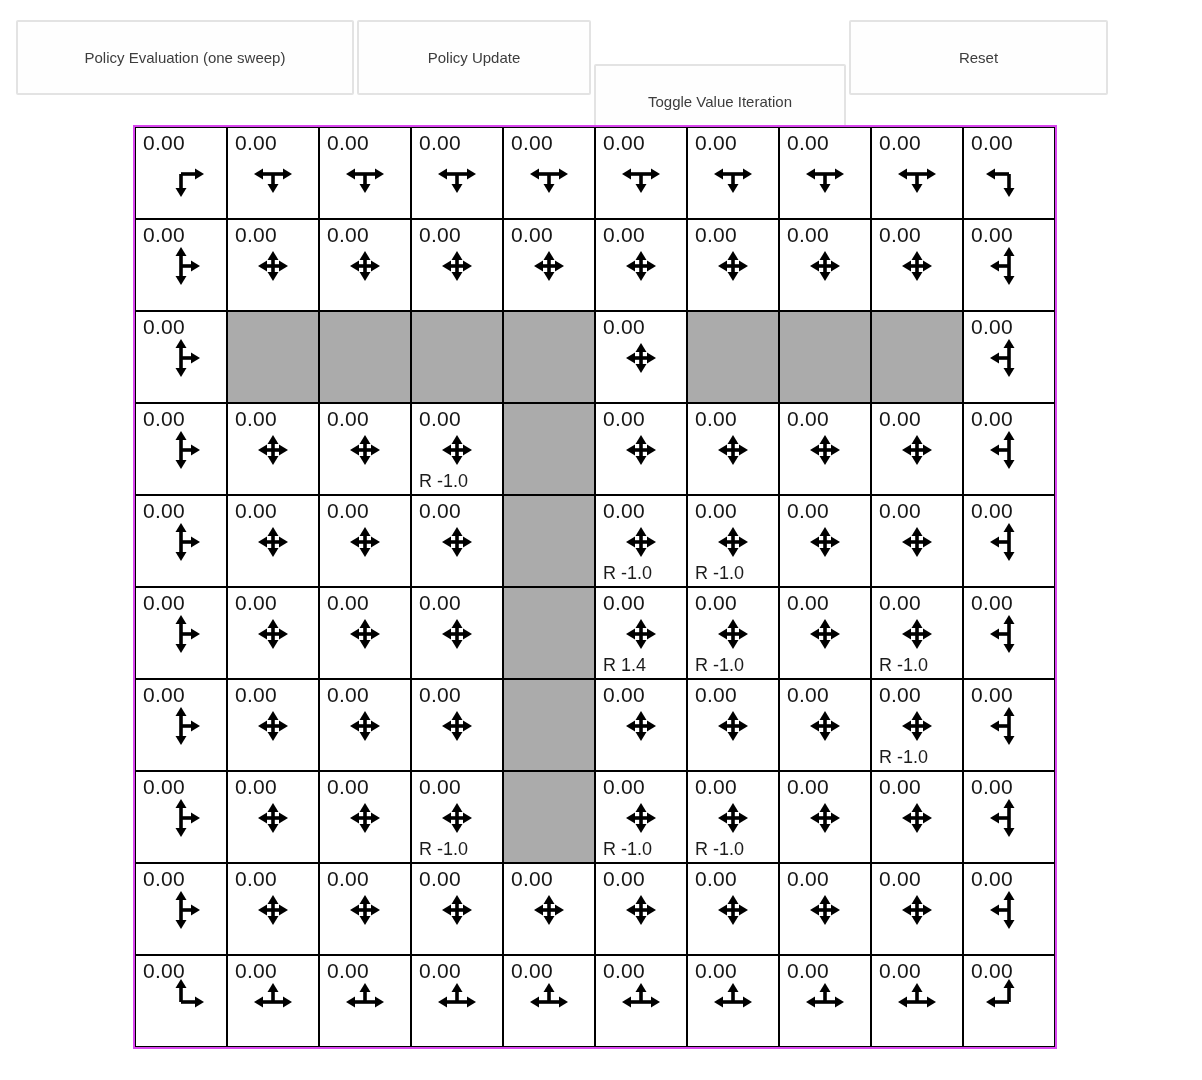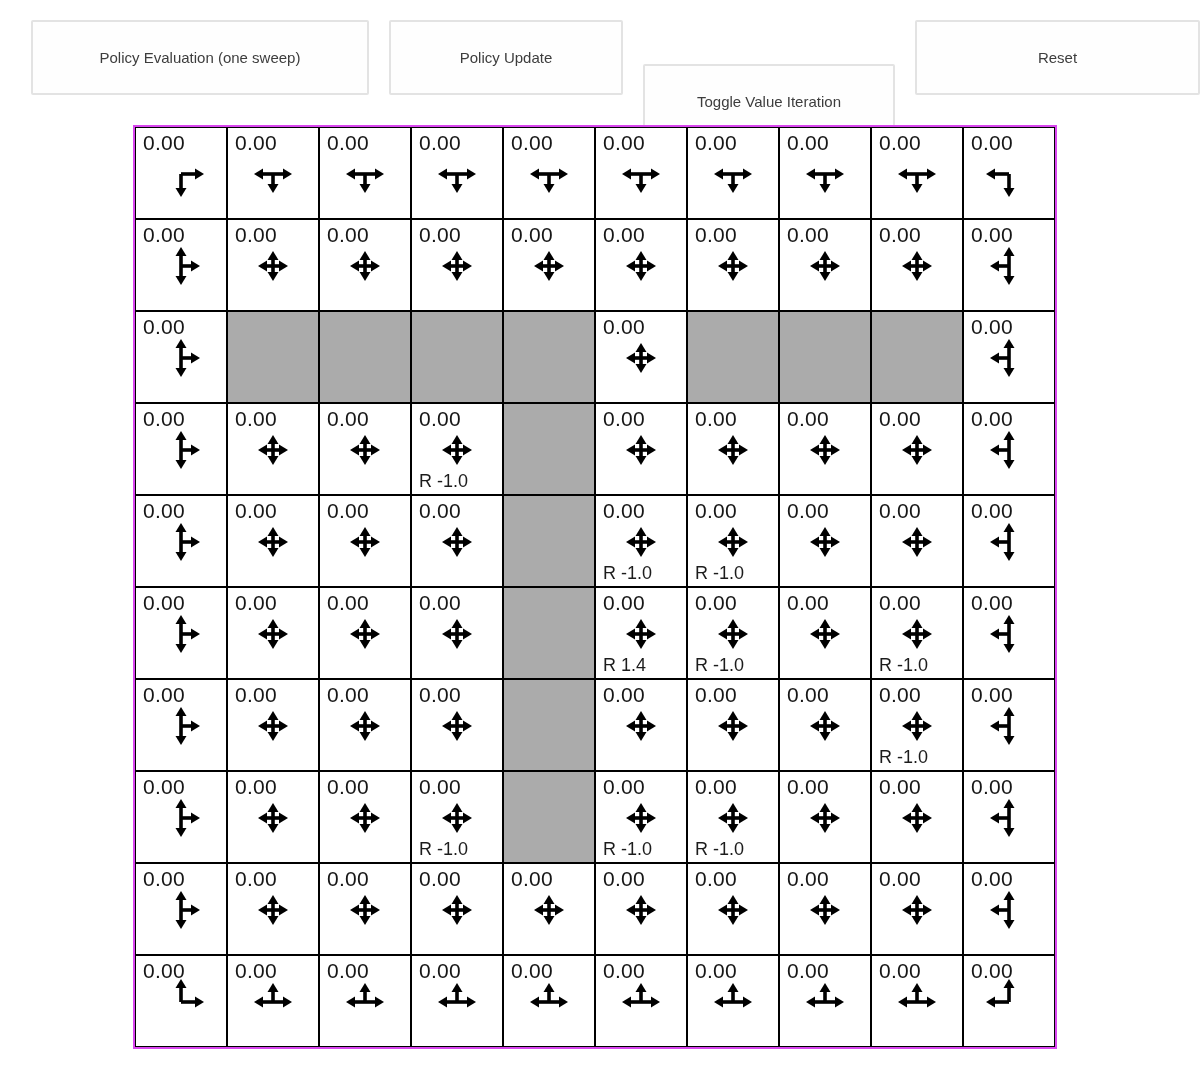--- a/index.html
+++ b/index.html
@@ -2,33 +2,33 @@
 <html><head>
 <meta charset="utf-8">
 <style>
   html,body{margin:0;padding:0;}
   body{
     width:1202px;height:1080px;background:#ffffff;
     font-family:"Liberation Sans",sans-serif;
     position:relative;overflow:hidden;
   }
   .toolbar{
-    position:absolute;top:20px;left:31px;
-    display:flex;gap:20px;border-radius:18px;
+    position:absolute;top:20px;left:16px;
+    display:flex;gap:3px;border-radius:18px;
   }
   .btn{
     height:75px;box-sizing:border-box;
     display:flex;align-items:center;justify-content:center;
     background:#fefefe;border:2px solid #e3e3e3;border-radius:2px;
     color:#3d3d3d;font-size:15px;cursor:pointer;white-space:nowrap;
   }
   .btn:nth-child(1){width:338px;}
   .btn:nth-child(2){width:234px;}
   .btn:nth-child(3){width:252px;margin-top:44px;}
-  .btn:nth-child(4){width:285px;}
+  .btn:nth-child(4){width:259px;}
   .grid{
     position:absolute;top:125px;left:133px;
     border:2px solid #d946ef;
     display:grid;grid-template-columns:repeat(10,92px);grid-auto-rows:92px;
     background:#4d7c0f;
   }
   .cell{
     border:1px solid #000;box-sizing:border-box;
     position:relative;background:#ffffff;
   }

